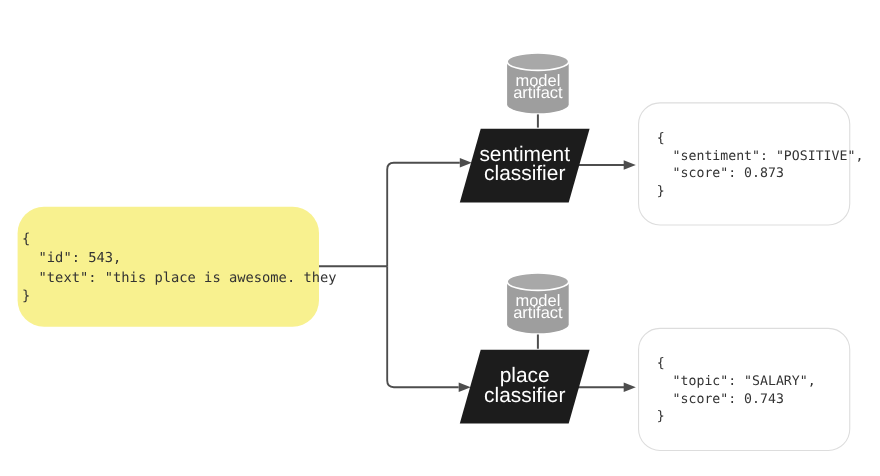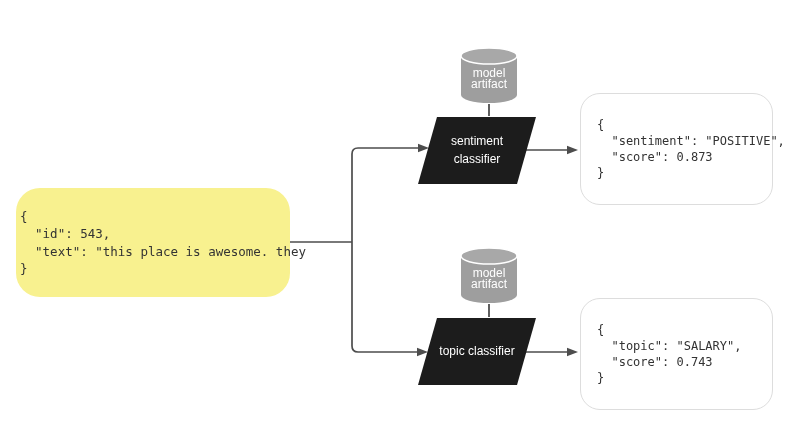--- a/index.html
+++ b/index.html
@@ -39,33 +39,33 @@
   .output-node .jline{font-size:12px;line-height:16px;}
   .output-sentiment{left:580px;top:93px;}
   .output-topic{left:580px;top:298px;}
 
   
   .classifier-label{
     width:90px;height:40px;
     display:flex;align-items:center;justify-content:center;
     text-align:center;
     color:#ffffff;
-    font-size:12px;line-height:18px;
+    font-size:19px;line-height:18px;
     z-index:3;
   }
   .label-sentiment{left:432px;top:130px;}
   .label-topic{left:432px;top:331px;}
 
   
   .artifact-label{
     width:60px;height:28px;
     display:flex;align-items:center;justify-content:center;
     text-align:center;
     color:#ffffff;
-    font-size:12px;line-height:11.5px;
+    font-size:15px;line-height:11.5px;
     z-index:3;
   }
   .artifact-label-sentiment{left:459px;top:65px;}
   .artifact-label-topic{left:459px;top:265px;}
 </style>
 </head>
 <body>
 
 <div id="stage">
 
@@ -100,21 +100,21 @@
   </svg>
 
   <div class="node input-node mono" style="background-color: rgb(248, 241, 143);">
     <div class="jline">{</div>
     <div class="jline">  "id": 543,</div>
     <div class="jline">  "text": "this place is awesome. they</div>
     <div class="jline">}</div>
   </div>
 
   <div class="node classifier-label label-sentiment">sentiment classifier</div>
-  <div class="node classifier-label label-topic">topic classifier</div>
+  <div class="node classifier-label label-topic">place classifier</div>
 
   <div class="node artifact-label artifact-label-sentiment">model artifact</div>
   <div class="node artifact-label artifact-label-topic">model artifact</div>
 
   <div class="node output-node output-sentiment mono" style="border-color: rgb(221, 221, 221);">
     <div class="jline">{</div>
     <div class="jline">  "sentiment": "POSITIVE",</div>
     <div class="jline">  "score": 0.873</div>
     <div class="jline">}</div>
   </div>

